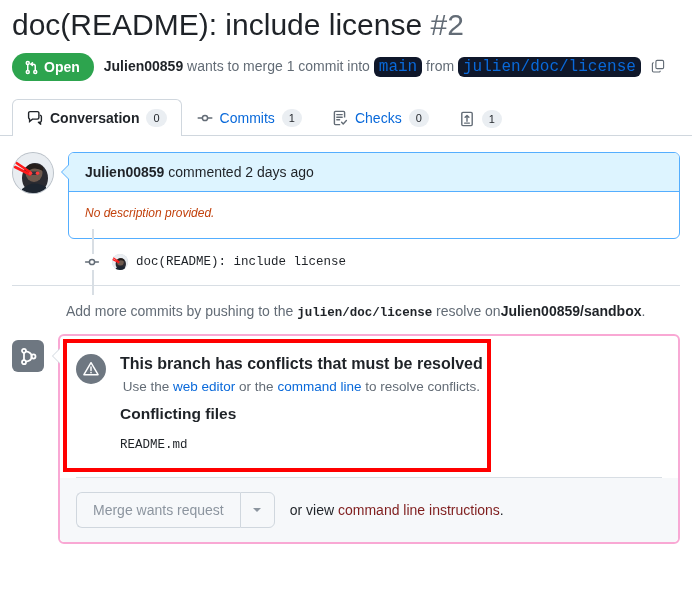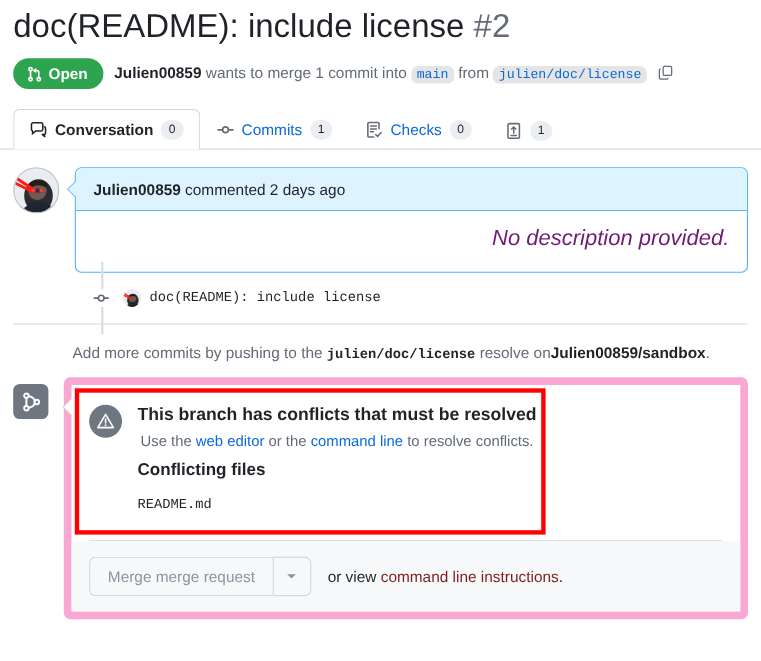--- a/index.html
+++ b/index.html
@@ -48,26 +48,26 @@
   }
   #state-badge svg { display:block; }
   #pr-byline {
     margin-left: 10px;
     color: #636c76;
     font-size: 14px;
   }
   #pr-byline .author { color:#1F2328; font-weight:700; }
   .branch-chip {
     display: inline-block;
-    background: #e5e5e5;
+    background: #0f172a;
     color: #0969da;
     border-radius: 6px;
     padding: 1px 5px;
     font-family: "Liberation Mono", "DejaVu Sans Mono", monospace;
-    font-size: 12px;
+    font-size: 16px;
     vertical-align: baseline;
   }
   #copy-branch-icon {
     display: inline-block;
     vertical-align: -2px;
     margin-left: 6px;
     cursor: pointer;
   }
 
   
@@ -162,23 +162,22 @@
     padding: 9px 16px;
     font-size: 14px;
     color: #1F2328;
     line-height: 20px;
   }
   #comment-header .author { font-weight: 700; }
   #comment-header .meta { color: #1F2328; }
   #comment-body {
     padding: 14px 16px 18px 16px;
     font-style: italic;
-    color: #701a75;
-    font-size: 20px;
-    text-align: right;
+    color: #c2410c;
+    font-size: 12px;
   }
 
   
   #commit-row {
     display: flex;
     align-items: center;
     margin-left: 54px;
     height: 46px;
     position: relative;
   }
@@ -232,21 +231,21 @@
     border-radius: 6px;
     background: #6e7781;
     color: #ffffff;
     display: flex; align-items: center; justify-content: center;
     flex: 0 0 32px;
     margin-top: 6px;
   }
   #merge-box {
     margin-left: 14px;
     flex: 1 1 auto;
-    border: 7px solid #f9a8d4;
+    border: 2px solid #f9a8d4;
     border-radius: 6px;
     background: #ffffff;
     position: relative;
   }
   #merge-box::before {
     content:"";
     position:absolute;
     left:-8px; top:12px;
     width:0;height:0;
     border-top:8px solid transparent;
@@ -547,21 +546,21 @@
         </div>
         <div id="conflicting-files-title">Conflicting files</div>
         <div id="conflict-file">README.md</div>
       </div>
     </div>
 
     <div id="merge-divider"></div>
 
     <div id="merge-actions">
       <div id="merge-btn-group">
-        <button id="merge-button">Merge merge request</button>
+        <button id="merge-button">Merge wants request</button>
         <div id="merge-dropdown">
           <span class="caret"></span>
         </div>
       </div>
       <div id="merge-note">
         <span>or view</span>
         <a>command line instructions</a><span>.</span>
       </div>
     </div>
   </div>

